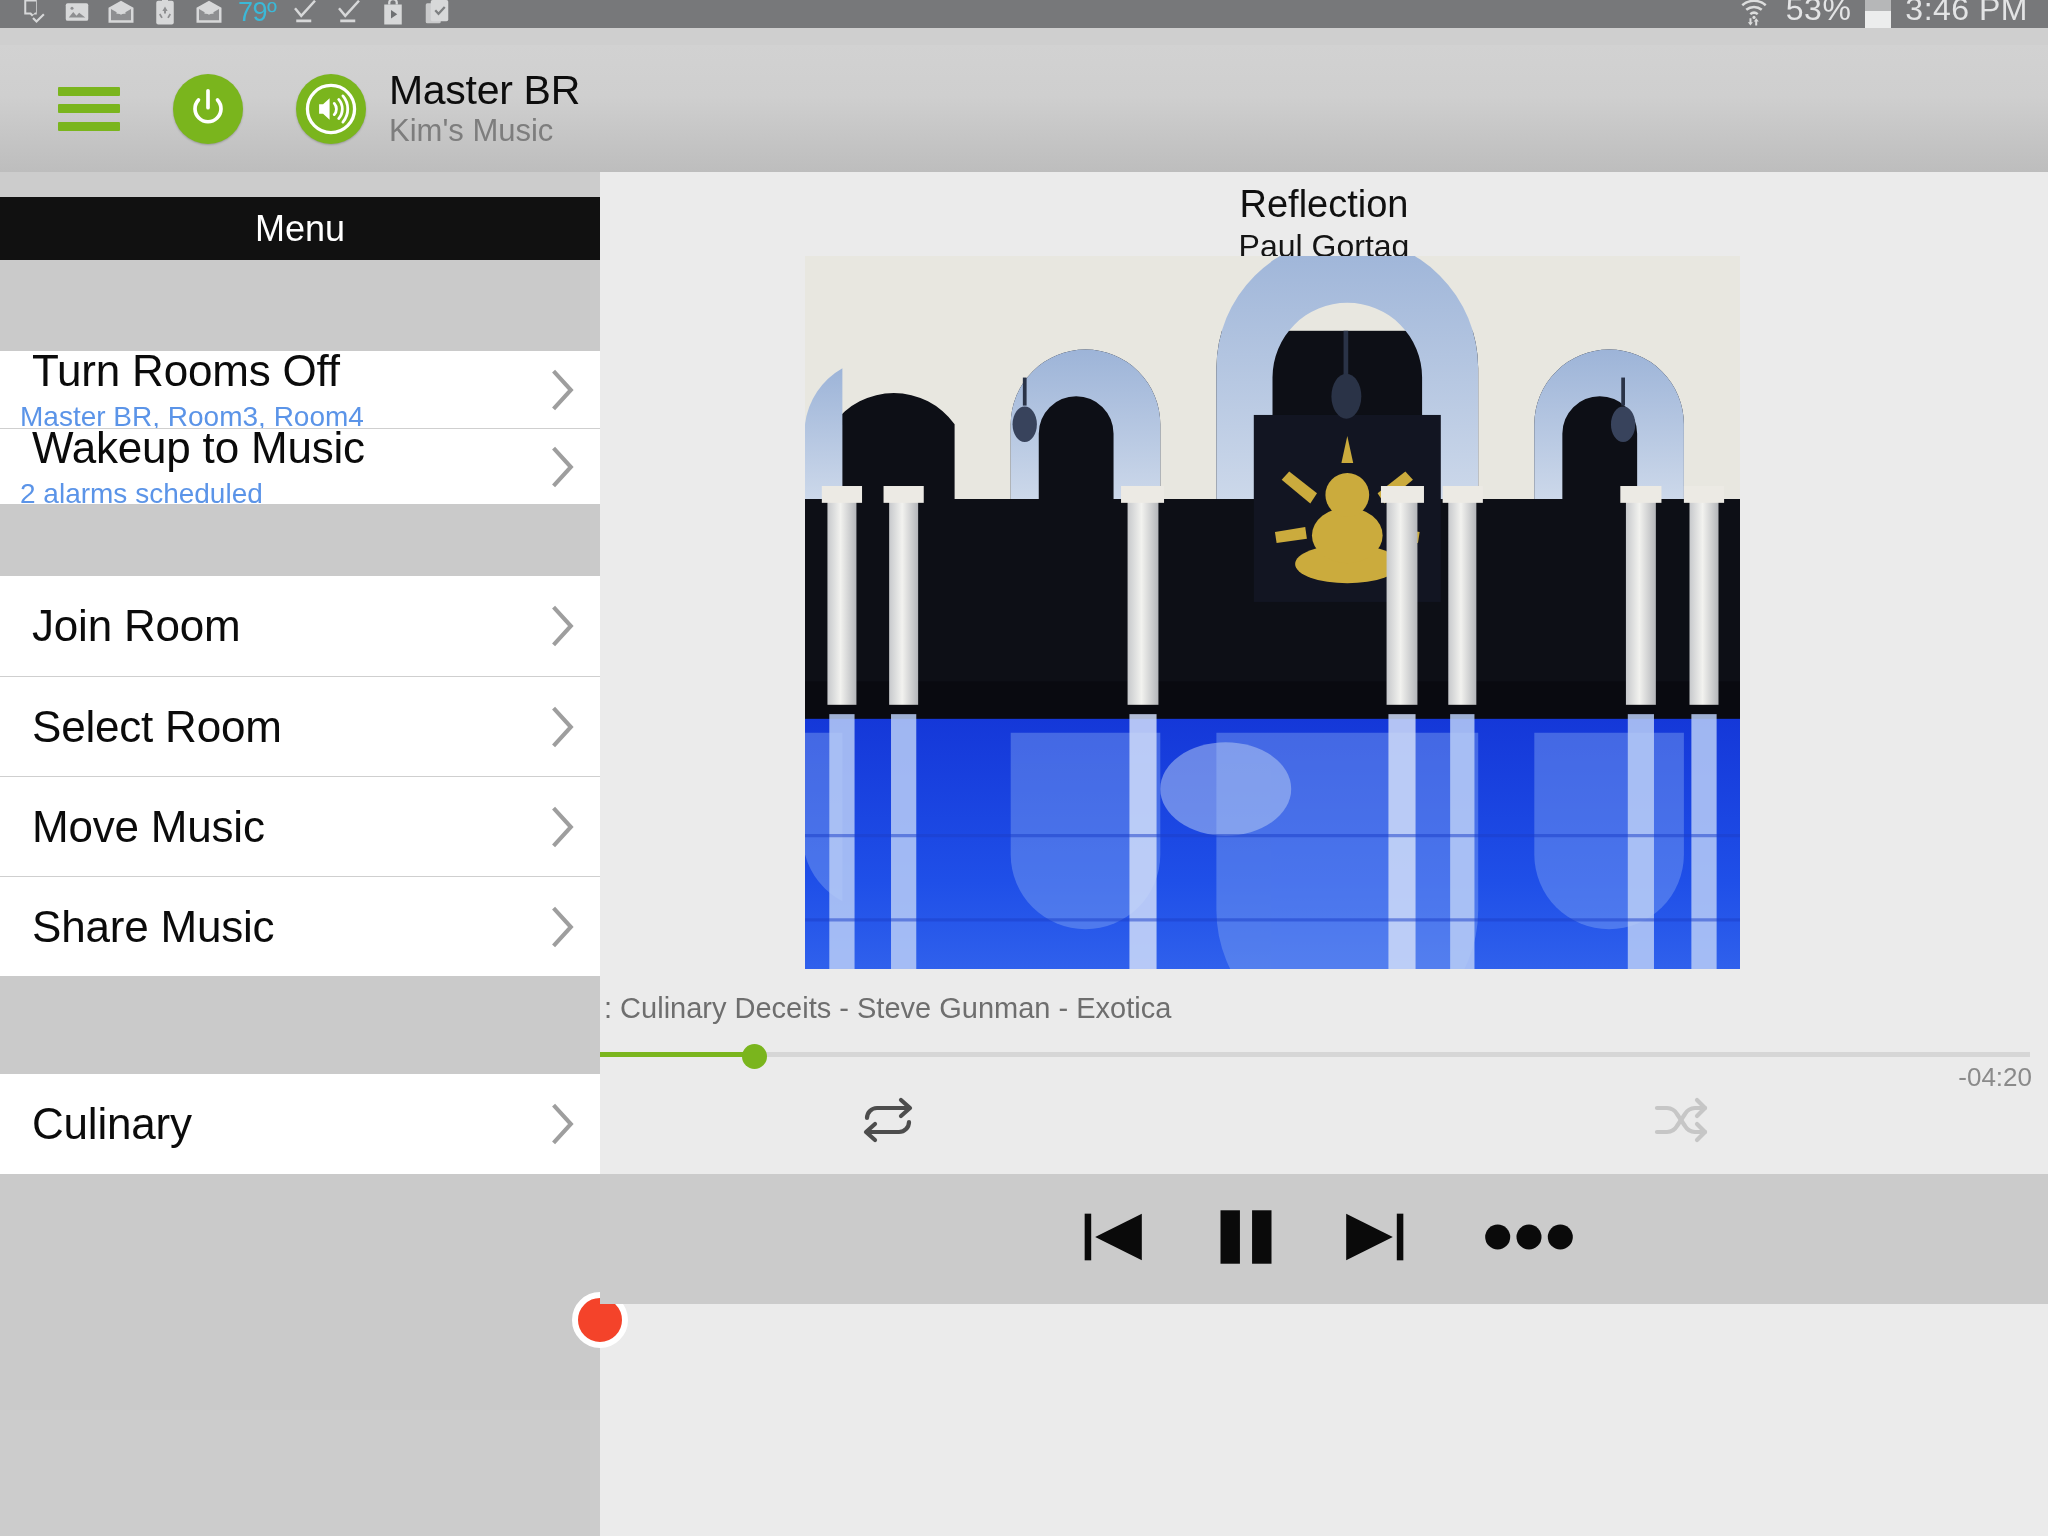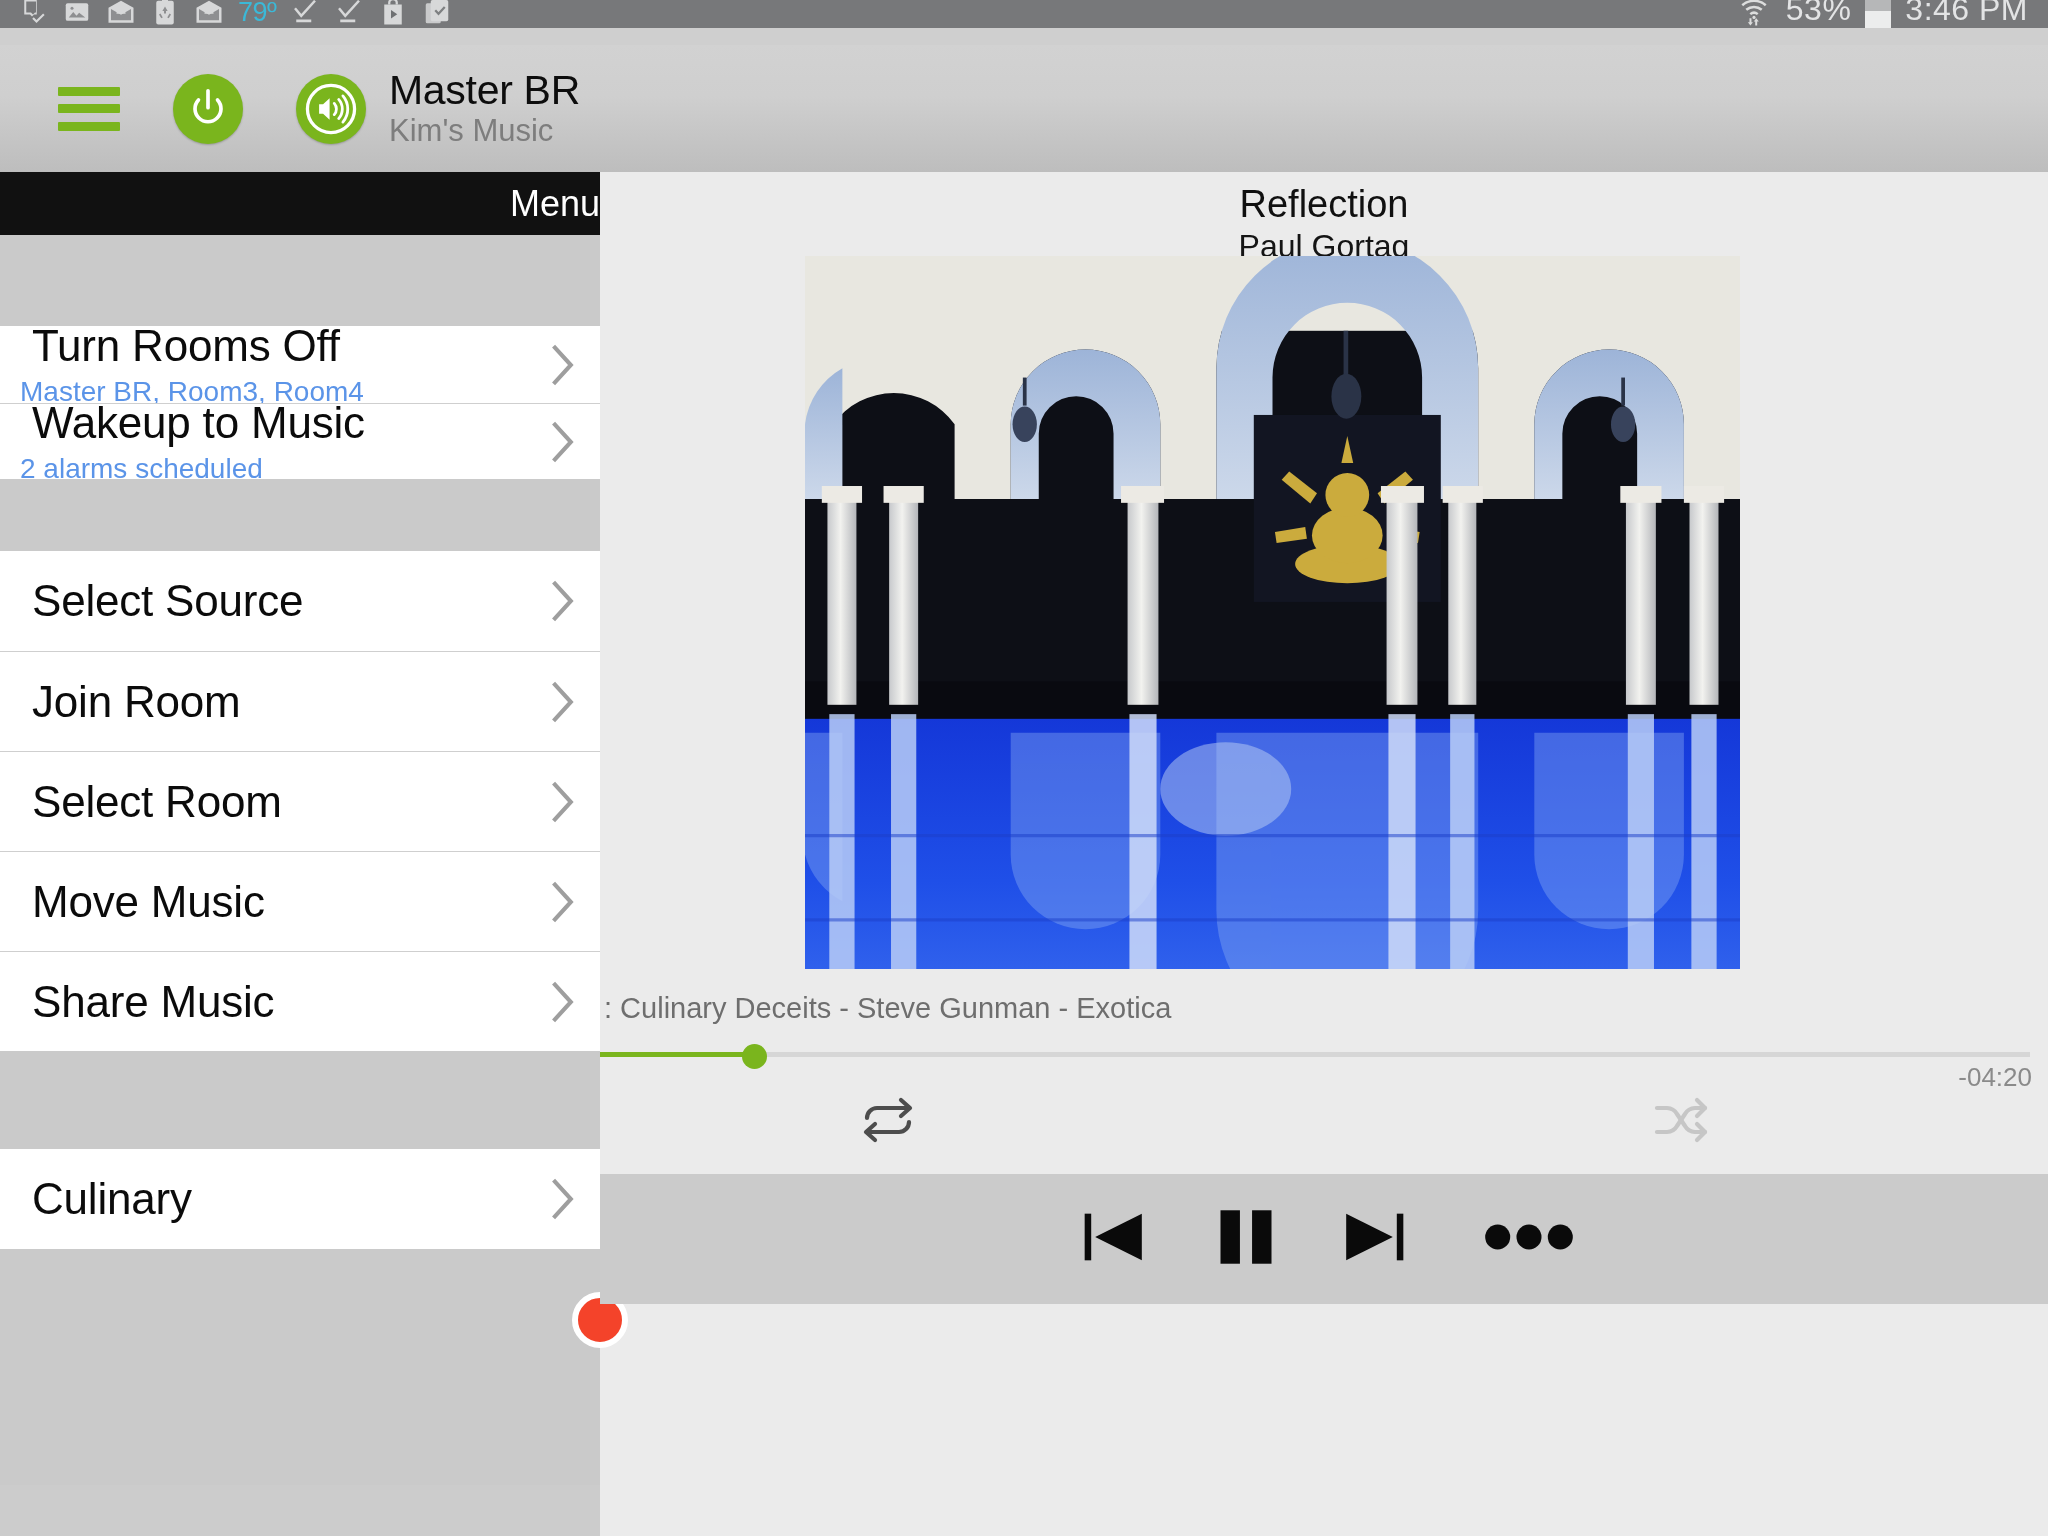--- a/index.html
+++ b/index.html
@@ -39,21 +39,21 @@
   .circbtn { width: 70px; height: 70px; border-radius: 50%; background: #7ab51d;
     margin-left: 53px; position: relative; display:flex; align-items:center; justify-content:center;
     box-shadow: 0 1px 2px rgba(0,0,0,0.22); cursor: pointer; }
   .hdr-titles { margin-left: 23px; line-height: 1.02; }
   .hdr-room { font-size: 41px; color: #0d0d0d; font-weight: 400; letter-spacing: -0.3px; }
   .hdr-sub { font-size: 31px; color: #7d7d7d; margin-top: 3px; }
 
   
   .menu-panel { position: absolute; left: 0; top: 172px; width: 600px; height: 1364px; background: #cccccc; }
   .menu-head { height: 63px; background: #111111; color: #ffffff;
-    display: flex; align-items: center; justify-content: flex-end; font-size: 36px; }
+    display: flex; align-items: center; justify-content: center; font-size: 36px; margin-top: 25px; }
   .menu-gap { background: #cacaca; }
   .menu-group { background: #ffffff; }
   .menu-row { position: relative; display: flex; align-items: center; padding: 0 24px 0 20px; background: #ffffff; cursor: pointer; }
   .menu-row + .menu-row { border-top: 1px solid #cfcfcf; }
   .menu-row .labels { flex: 1; }
   .menu-title { font-size: 44px; color: #0b0b0b; letter-spacing: -0.2px; margin-left: 12px; }
   .menu-sub { font-size: 28px; color: #5b94e8; margin-top: 5px; }
   .chev { width: 26px; height: 44px; flex: 0 0 auto; }
 
   
@@ -218,28 +218,20 @@
         </div>
         <svg class="chev" viewBox="0 0 16 28">
             <path fill="none" stroke="#9e9e9e" stroke-width="2.6" d="M2 2l11 12L2 26"></path>
           </svg>
       </div>
     </div>
 
     <div class="menu-gap" style="height:72px"></div>
 
     <div class="menu-group">
-      <div class="menu-row" style="height:100px">
-        <div class="labels">
-            <div class="menu-title">Select Source</div>
-          </div>
-        <svg class="chev" viewBox="0 0 16 28">
-            <path fill="none" stroke="#9e9e9e" stroke-width="2.6" d="M2 2l11 12L2 26"></path>
-          </svg>
-      </div>
       <div class="menu-row" style="height:100px">
         <div class="labels">
             <div class="menu-title">Join Room</div>
           </div>
         <svg class="chev" viewBox="0 0 16 28">
             <path fill="none" stroke="#9e9e9e" stroke-width="2.6" d="M2 2l11 12L2 26"></path>
           </svg>
       </div>
       <div class="menu-row" style="height:100px">
         <div class="labels">

